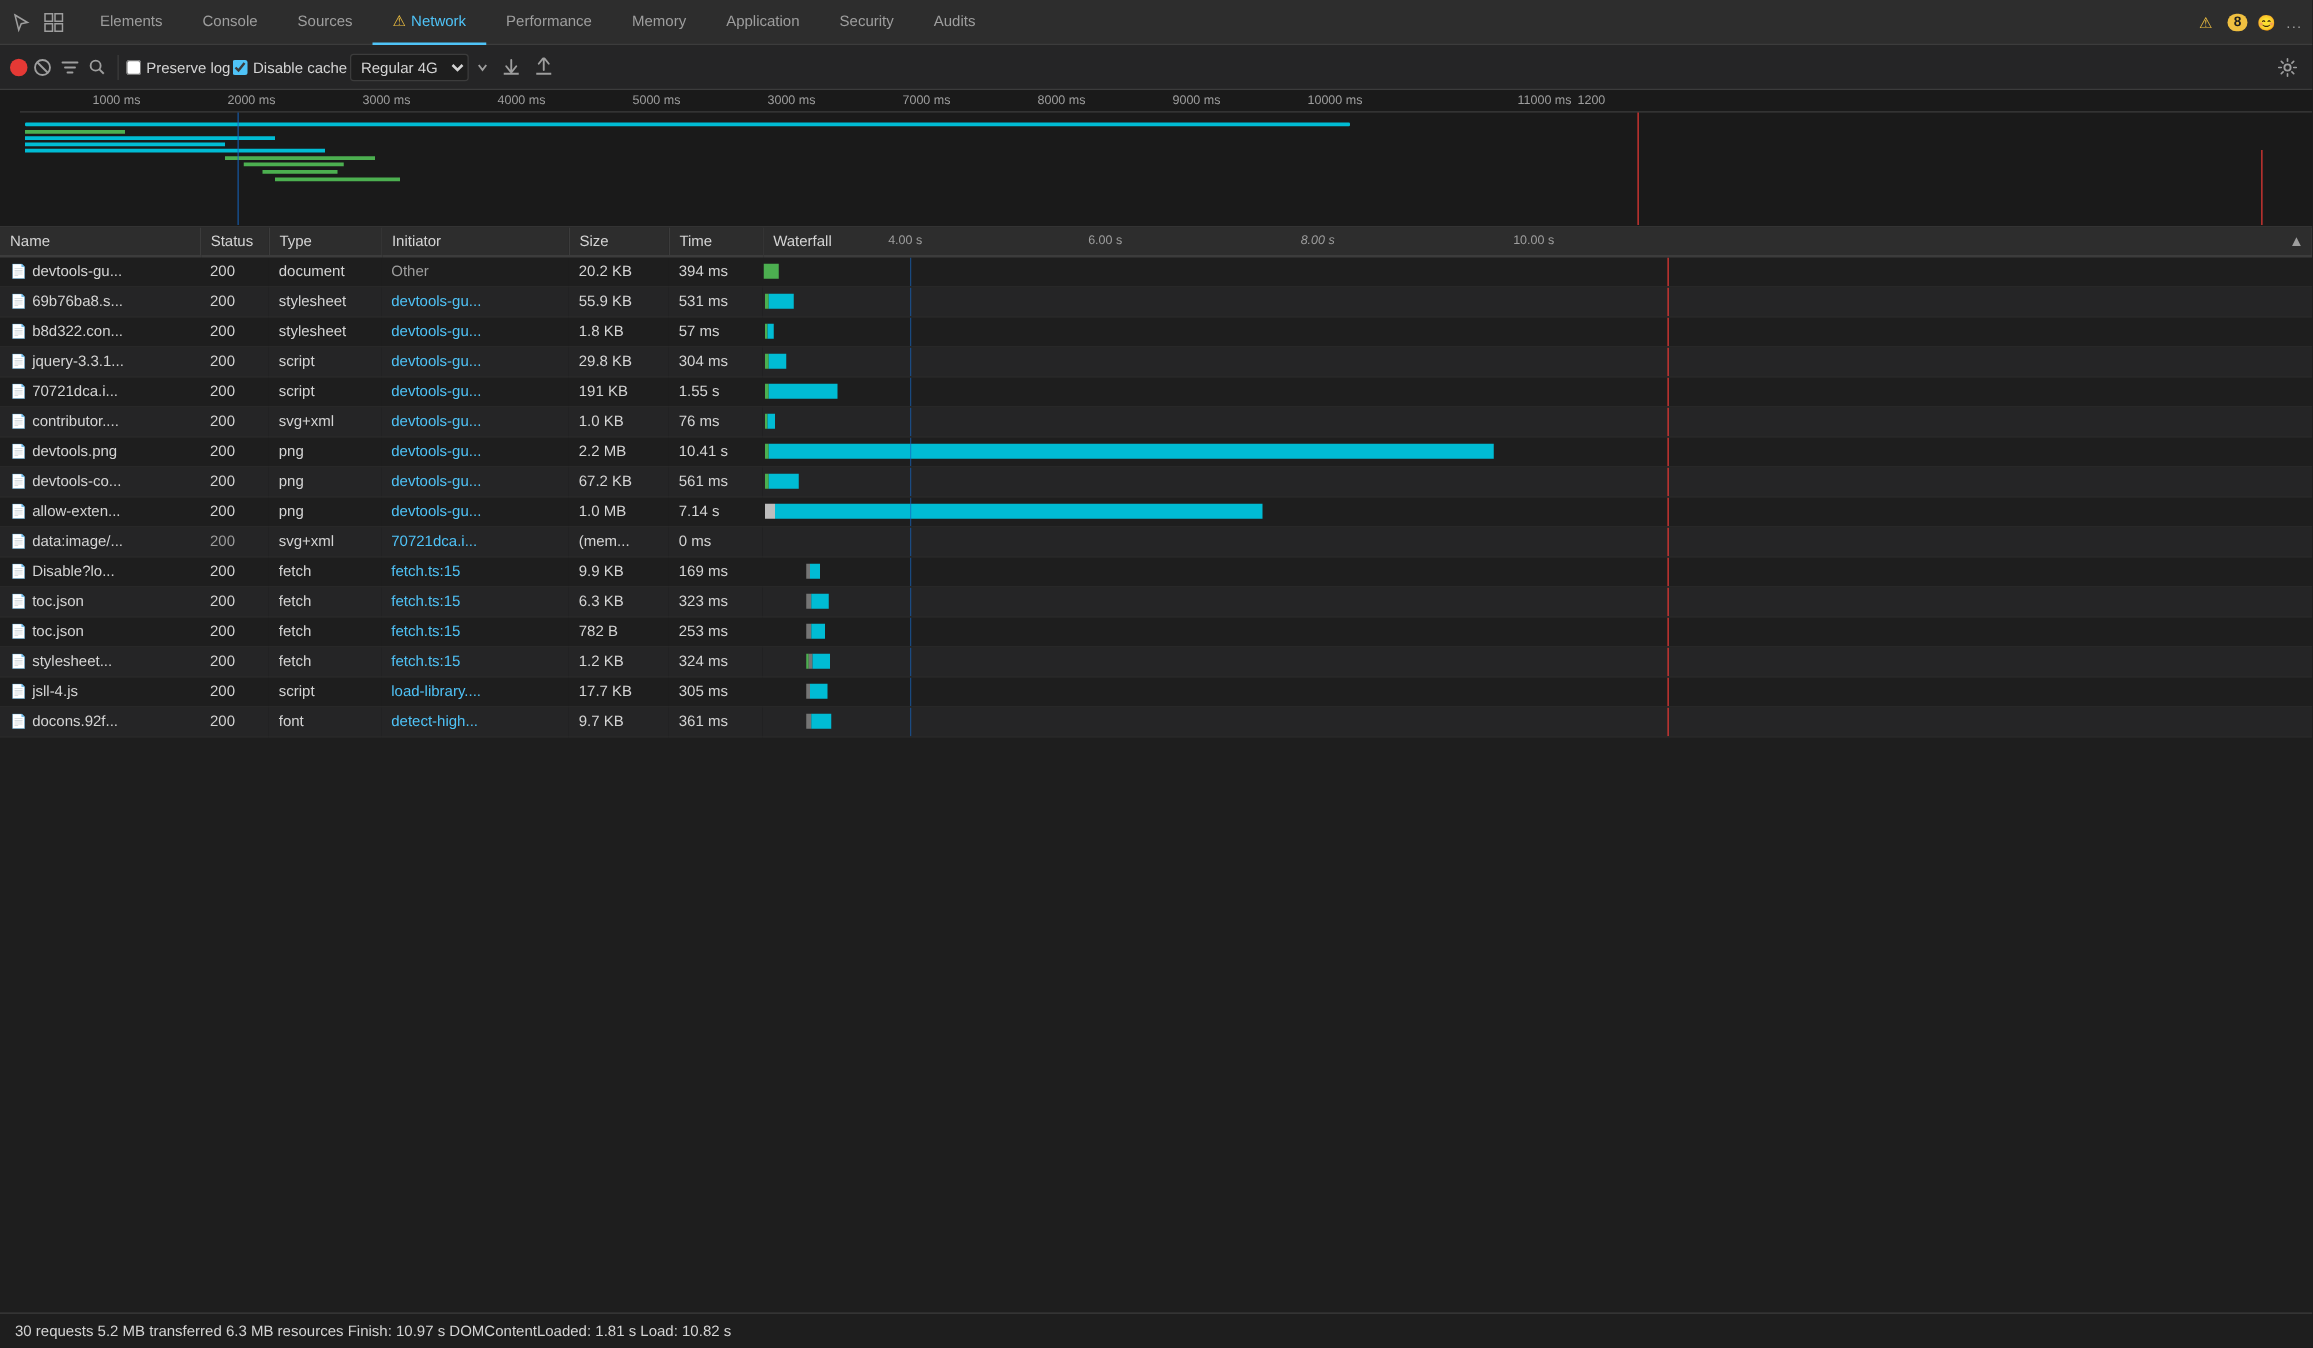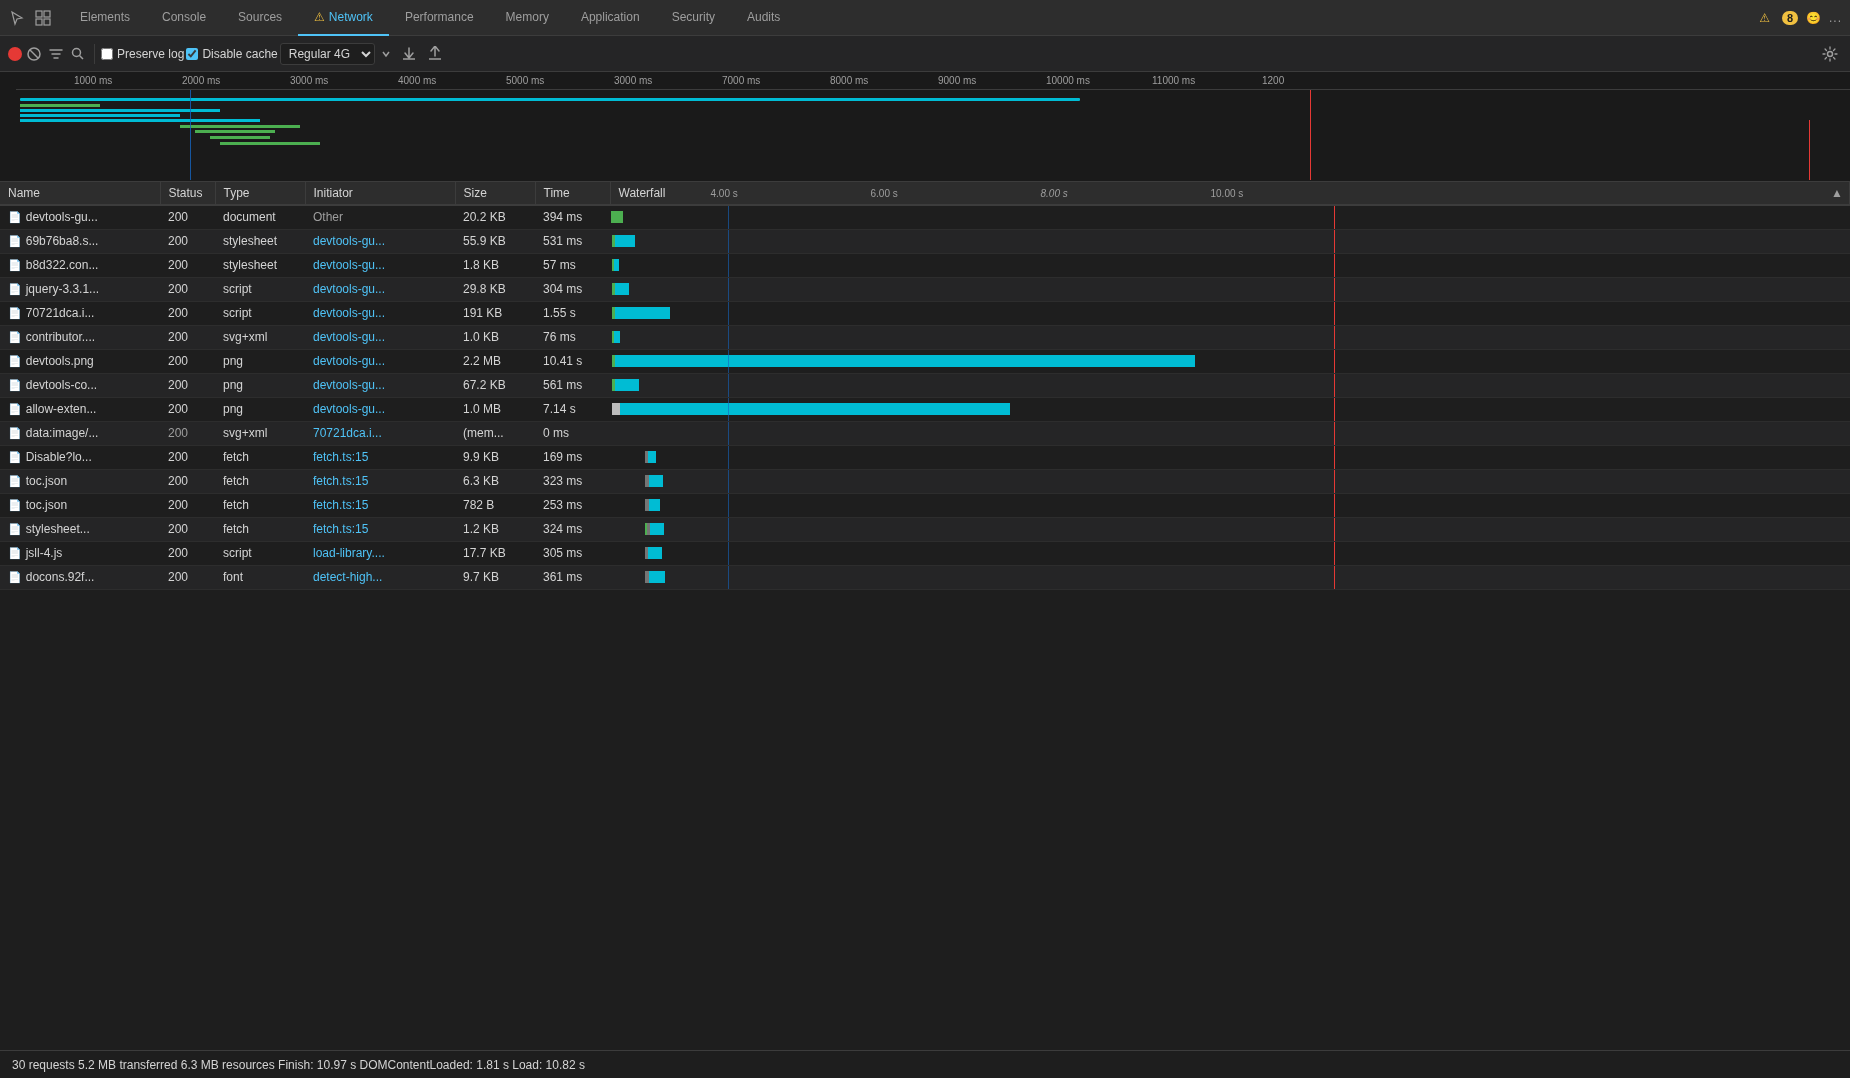--- a/index.html
+++ b/index.html
@@ -341,21 +341,21 @@
     <span class="ruler-tick" style="left:58px">1000 ms</span>
     <span class="ruler-tick" style="left:166px">2000 ms</span>
     <span class="ruler-tick" style="left:274px">3000 ms</span>
     <span class="ruler-tick" style="left:382px">4000 ms</span>
     <span class="ruler-tick" style="left:490px">5000 ms</span>
     <span class="ruler-tick" style="left:598px">3000 ms</span>
     <span class="ruler-tick" style="left:706px">7000 ms</span>
     <span class="ruler-tick" style="left:814px">8000 ms</span>
     <span class="ruler-tick" style="left:922px">9000 ms</span>
     <span class="ruler-tick" style="left:1030px">10000 ms</span>
-    <span class="ruler-tick" style="left:1136px">11000 ms</span>
+    <span class="ruler-tick" style="left:1198px">11000 ms</span>
     <span class="ruler-tick" style="left:1246px">1200</span>
   </div>
   <div class="timeline-bars" style="position:relative;">
 
     <div style="position:absolute;top:8px;left:20px;width:1060px;height:3px;background:#00bcd4;border-radius:1px;"></div>
 
     <div style="position:absolute;top:14px;left:20px;width:80px;height:3px;background:#4caf50;"></div>
     <div style="position:absolute;top:19px;left:20px;width:200px;height:3px;background:#00bcd4;"></div>
     <div style="position:absolute;top:24px;left:20px;width:160px;height:3px;background:#00bcd4;"></div>
     <div style="position:absolute;top:29px;left:20px;width:240px;height:3px;background:#00bcd4;"></div>

